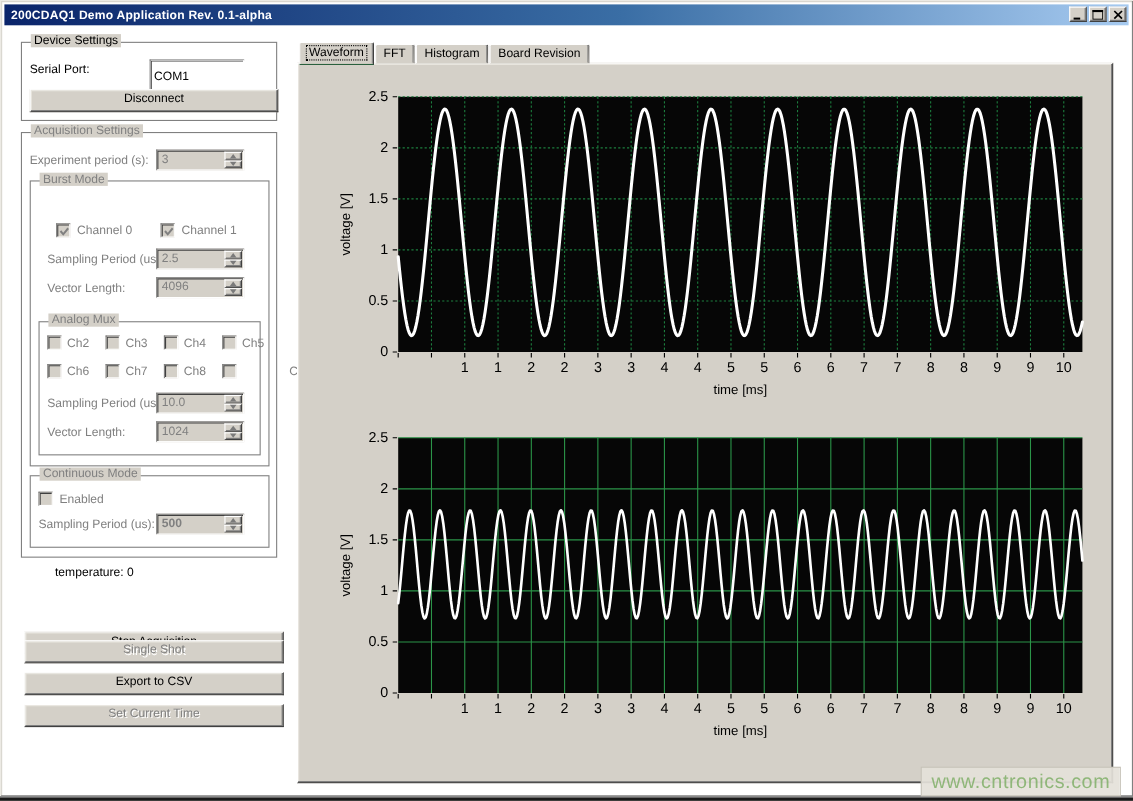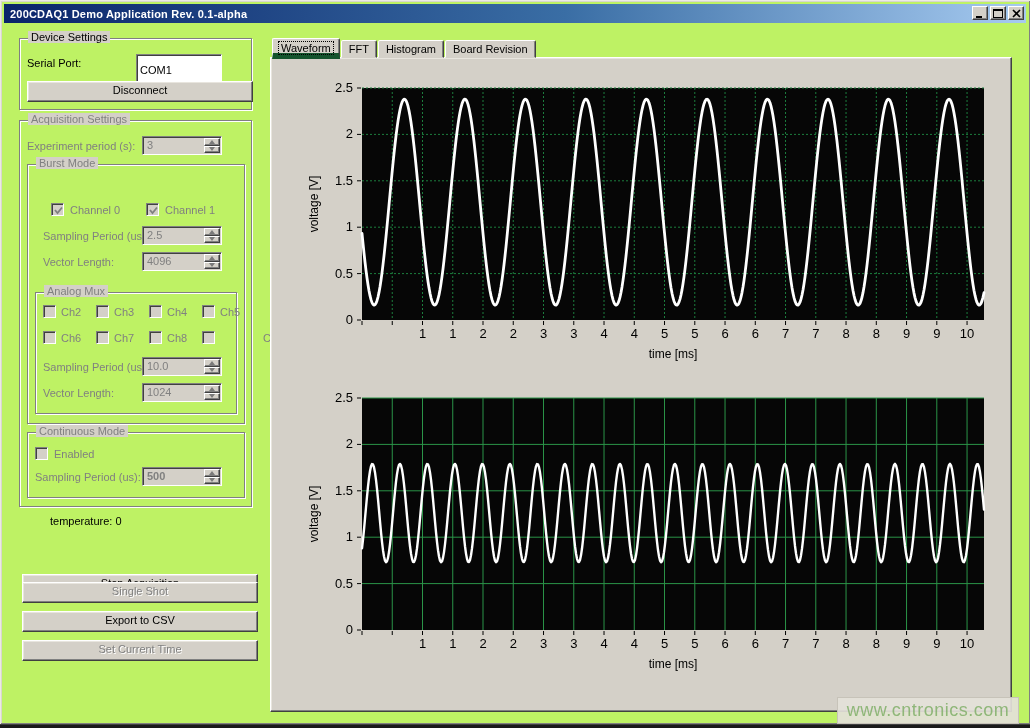--- a/index.html
+++ b/index.html
@@ -1,20 +1,20 @@
 <!DOCTYPE html>
 <html><head>
 <meta charset="utf-8">
 <style>
   * { box-sizing: border-box; margin: 0; padding: 0; }
   html,body { width:1030px; height:728px; overflow:hidden; }
   body { background:#1a1a1a; font-family:"Liberation Sans", sans-serif; font-size:11px; color:#000; }
 
   .window { position:absolute; left:0; top:0; width:1030px; height:725px;
-    background:#bef264; border-bottom:1px solid #404040;
+    background:#ffffff; border-bottom:1px solid #404040;
     box-shadow: inset 1px 1px 0 #eceae4, inset -1px -1px 0 #808080, inset 2px 2px 0 #d9d6cf; }
 
   
   .titlebar { position:absolute; left:4px; top:4px; right:4px; height:19px;
     background:linear-gradient(to right,#0a246a,#3a6ea5 55%,#a6caf0);
     display:flex; align-items:center; padding-left:6px; }
   .titlebar .title { color:#fff; font-weight:bold; font-size:11px; letter-spacing:0.2px; }
   .titlebar-buttons { position:absolute; right:2px; top:2px; display:flex; gap:0; }
   .tb-btn { width:16px; height:14px; background:#d4d0c8; margin-left:2px;
     border:1px solid; border-color:#fff #404040 #404040 #fff;
@@ -54,21 +54,21 @@
     border:1px solid; border-color:#808080 #fff #fff #808080;
     box-shadow: inset 1px 1px 0 #404040; }
   .checkbox svg { position:absolute; left:1px; top:1px; }
 
   
   .tabstrip { position:absolute; left:272px; top:37px; height:21px; display:flex; align-items:flex-end; z-index:3; }
   .tab { height:18px; padding:0 7px; line-height:17px; background:#d4d0c8;
     border:1px solid; border-color:#fff #404040 transparent #fff;
     border-radius:2px 2px 0 0; margin-right:1px; box-shadow: inset -1px 0 0 #808080; }
   .tab.active { height:21px; line-height:19px; margin-bottom:-1px; position:relative; z-index:4;
-    padding:0 6px; border-bottom:6px solid #14532d; }
+    padding:0 6px; border-bottom:1px solid #14532d; }
   .tab.active .focus { outline:1px dotted #000; padding:0 2px; }
   .tabpanel { position:absolute; left:270px; top:57px; width:742px; height:655px; background:#d4d0c8;
     border:1px solid; border-color:#fff #404040 #404040 #fff;
     box-shadow: inset -1px -1px 0 #808080, inset 1px 1px 0 #e8e5de; z-index:2; }
 
   .chart { position:absolute; z-index:5; }
   #chart0 { left:304px; top:82px; }
   #chart1 { left:304px; top:392px; }
 
   .watermark { position:absolute; left:838px; top:698px; width:180px; height:25px; z-index:6;

